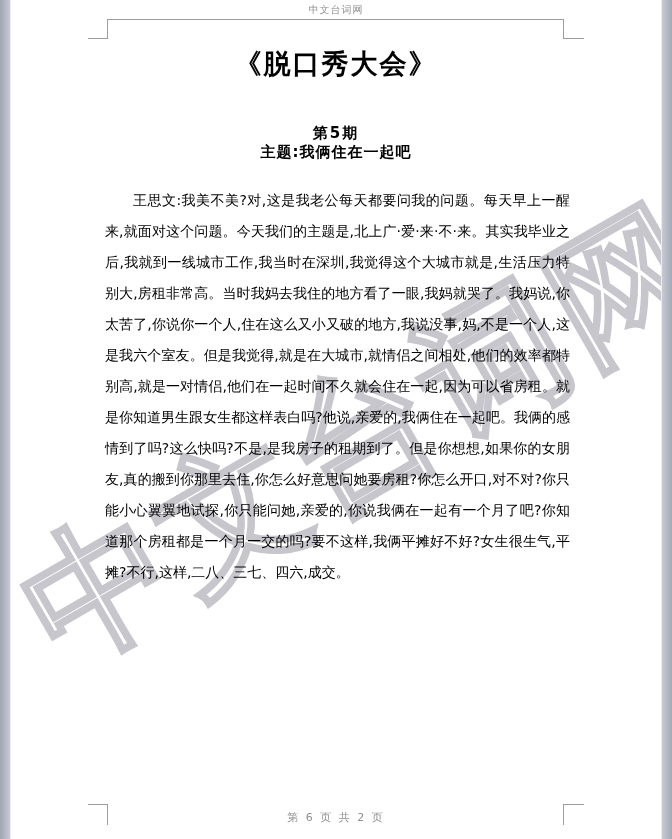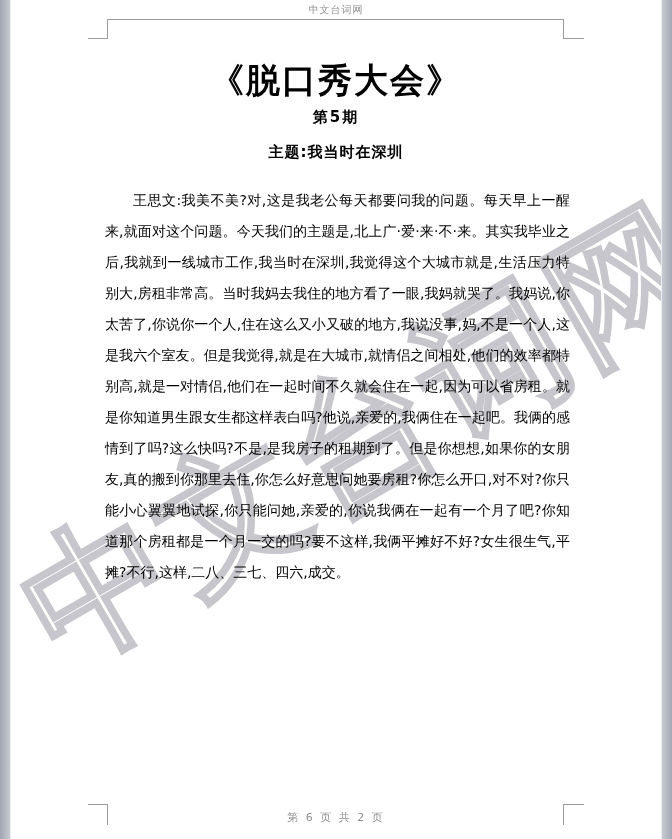--- a/index.html
+++ b/index.html
@@ -32,25 +32,25 @@
   .h-lh{left:88px;top:38px;width:20px;height:1px;}
   .h-rv{left:563px;top:19px;width:1px;height:19px;}
   .h-rh{left:563px;top:38px;width:21px;height:1px;}
   
   .f-lh{left:88px;top:804px;width:20px;height:1px;}
   .f-lv{left:107px;top:804px;width:1px;height:21px;}
   .f-rh{left:563px;top:804px;width:21px;height:1px;}
   .f-rv{left:563px;top:804px;width:1px;height:21px;}
 
   .title{
-    position:absolute;top:46px;left:0;right:0;margin:12px;z-index:2;
-    text-align:center;font-size:34px;font-weight:700;letter-spacing:2px;
+    position:absolute;top:46px;left:0;right:0;margin:0;z-index:2;
+    text-align:center;font-size:27px;font-weight:700;letter-spacing:2px;
   }
   .episode{
-    position:absolute;top:108px;left:0;right:0;margin:0;z-index:2;
+    position:absolute;top:108px;left:0;right:0;margin:16px;z-index:2;
     text-align:center;font-size:15px;font-weight:700;letter-spacing:2px;
   }
   .topic{
     position:absolute;top:143px;left:0;right:0;margin:0;z-index:2;
     text-align:center;font-size:15px;font-weight:700;letter-spacing:1px;
   }
   .content{
     position:absolute;left:97px;top:177px;width:481px;z-index:2;
     font-size:14px;line-height:31px;text-align:justify;text-justify:inter-ideograph;
   }
@@ -73,21 +73,21 @@
   <div class="doc-header-text">中文台词网</div>
 
   <div class="mark h-main"></div>
   <div class="mark h-lv"></div>
   <div class="mark h-lh"></div>
   <div class="mark h-rv"></div>
   <div class="mark h-rh"></div>
 
   <h1 class="title">《脱口秀大会》</h1>
   <h2 class="episode">第5期</h2>
-  <h3 class="topic">主题:我当时在深圳</h3>
+  <h3 class="topic">主题:我俩住在一起吧</h3>
 
   <div class="content">
     <p>王思文:我美不美?对,这是我老公每天都要问我的问题。每天早上一醒来,就面对这个问题。今天我们的主题是,北上广·爱·来·不·来。其实我毕业之后,我就到一线城市工作,我当时在深圳,我觉得这个大城市就是,生活压力特别大,房租非常高。当时我妈去我住的地方看了一眼,我妈就哭了。我妈说,你太苦了,你说你一个人,住在这么又小又破的地方,我说没事,妈,不是一个人,这是我六个室友。但是我觉得,就是在大城市,就情侣之间相处,他们的效率都特别高,就是一对情侣,他们在一起时间不久就会住在一起,因为可以省房租。就是你知道男生跟女生都这样表白吗?他说,亲爱的,我俩住在一起吧。我俩的感情到了吗?这么快吗?不是,是我房子的租期到了。但是你想想,如果你的女朋友,真的搬到你那里去住,你怎么好意思问她要房租?你怎么开口,对不对?你只能小心翼翼地试探,你只能问她,亲爱的,你说我俩在一起有一个月了吧?你知道那个房租都是一个月一交的吗?要不这样,我俩平摊好不好?女生很生气,平摊?不行,这样,二八、三七、四六,成交。</p>
   </div>
 
   <div class="mark f-lh"></div>
   <div class="mark f-lv"></div>
   <div class="mark f-rh"></div>
   <div class="mark f-rv"></div>
 

